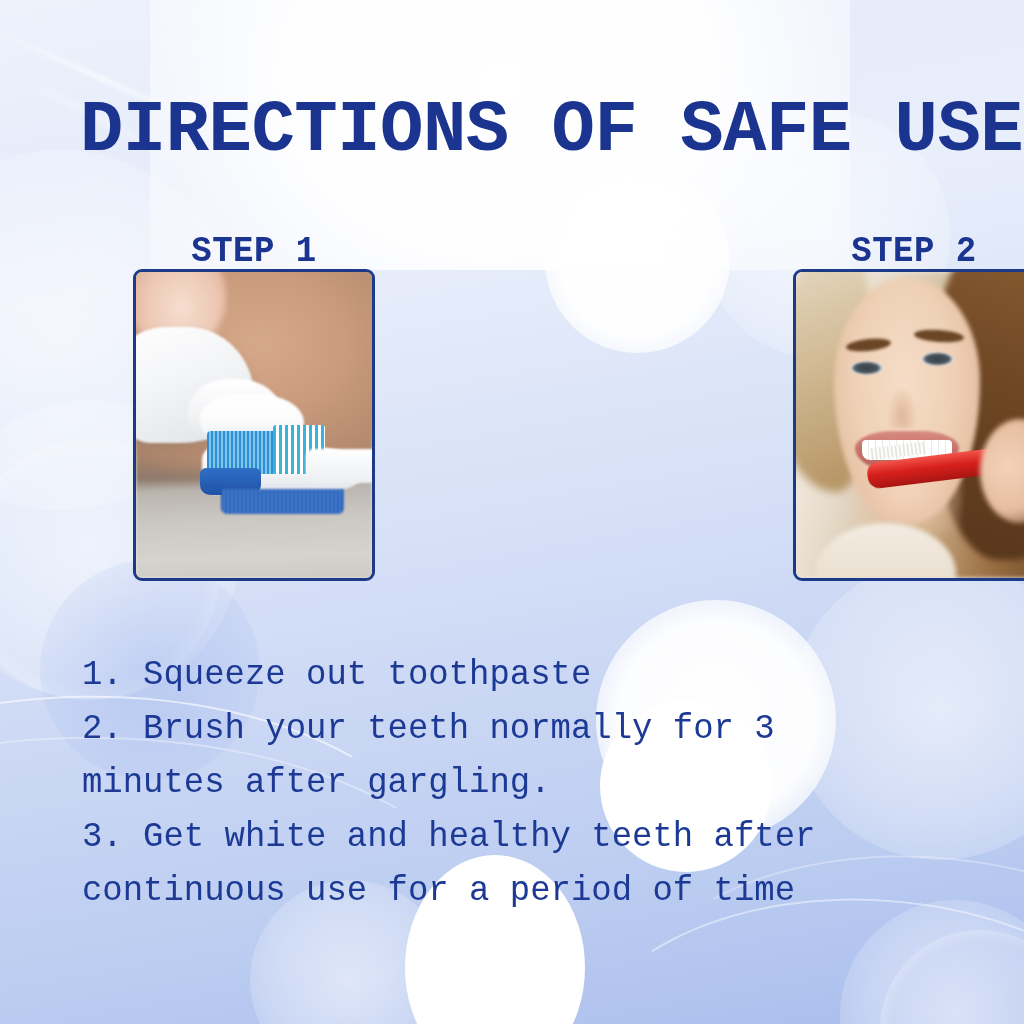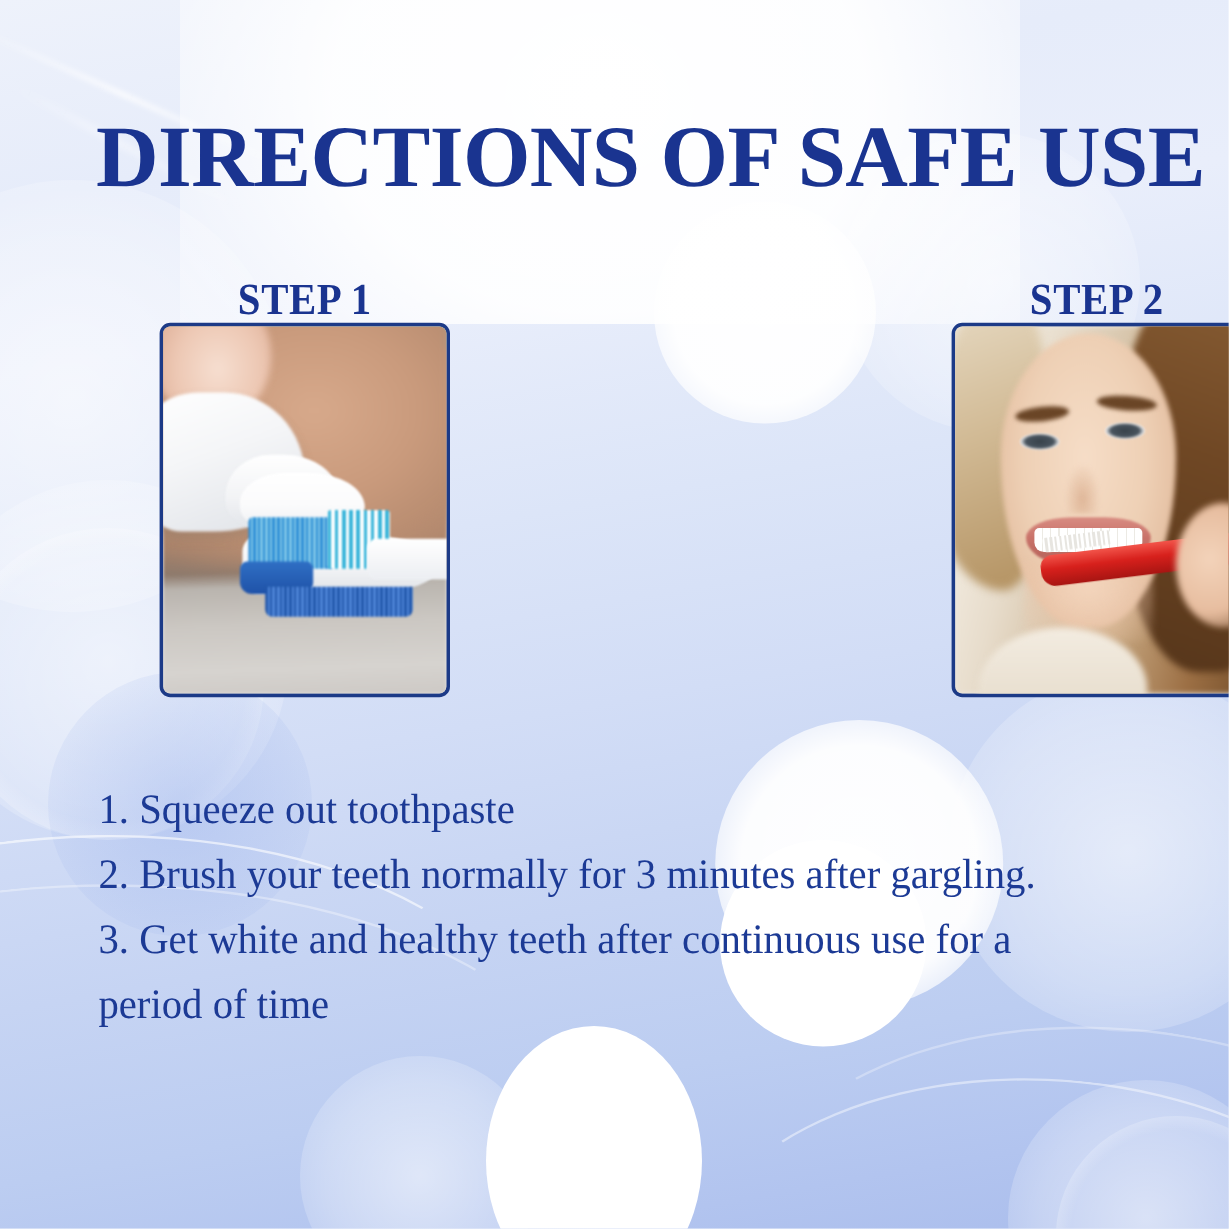--- a/index.html
+++ b/index.html
@@ -7,21 +7,21 @@
     margin: 0;
     padding: 0;
     background: #ffffff;
   }
 
   #poster {
     position: relative;
     width: 1024px;
     height: 1024px;
     overflow: hidden;
-    font-family: Liberation Serif, serif;
+    font-family: Liberation Mono, monospace;
     background:
       linear-gradient(170deg,
         #eef2fb 0%,
         #e6ecfa 14%,
         #e9eefb 26%,
         #dce5f8 42%,
         #d2ddf6 56%,
         #c6d4f3 70%,
         #bccdf1 82%,
         #b2c4ef 92%,

